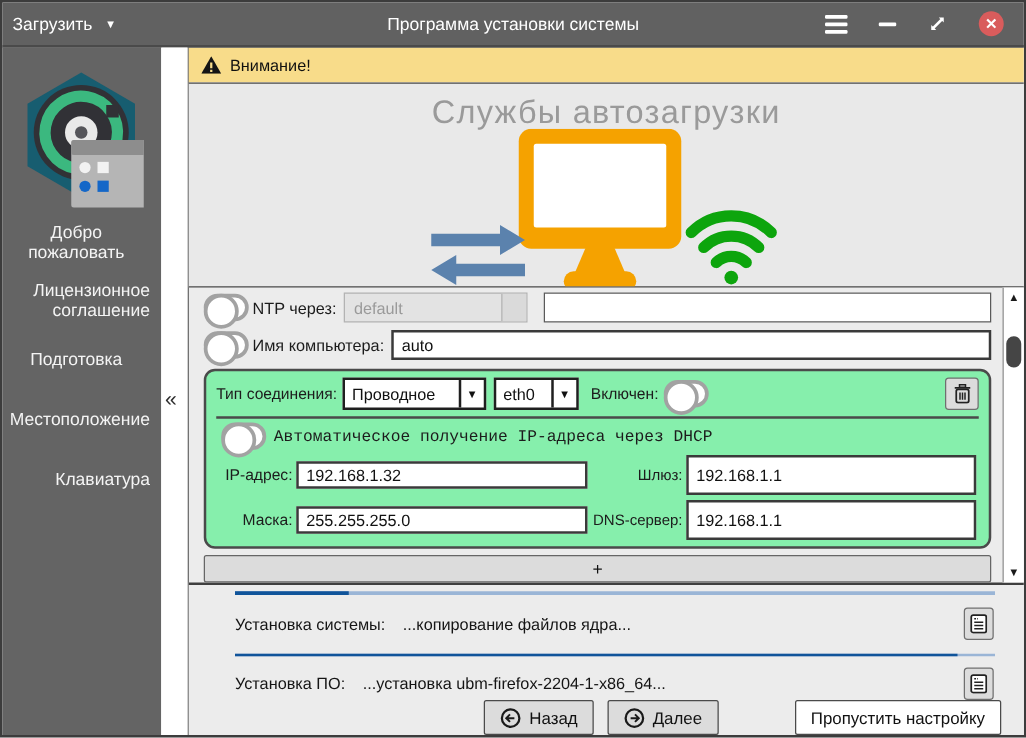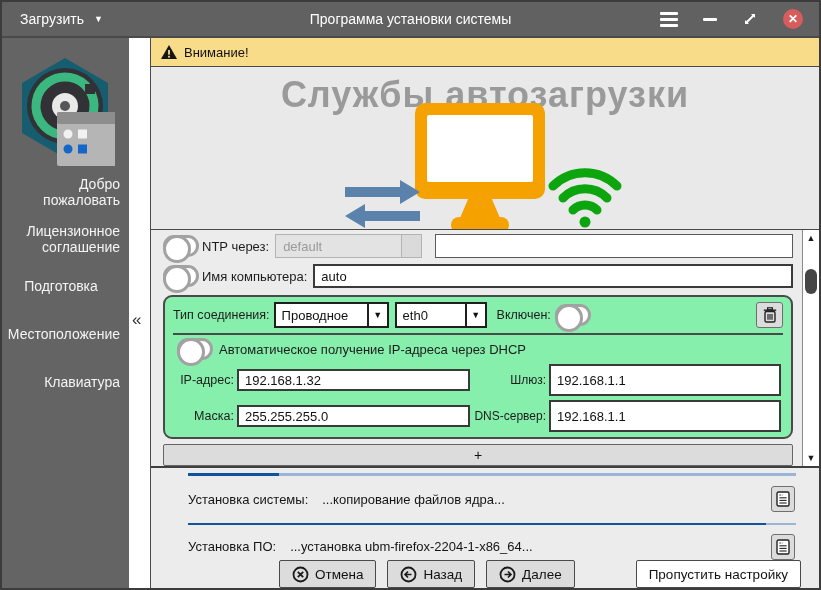--- a/index.html
+++ b/index.html
@@ -5,60 +5,60 @@
   * { box-sizing: border-box; margin: 0; padding: 0; }
   html,body { width:821px; height:590px; overflow:hidden; }
   body { font-family:"Liberation Sans", sans-serif; background:#fff; }
 
   .window { position:absolute; inset:0; width:821px; height:590px;
             border:2px solid #3c3c3c; display:flex; flex-direction:column; background:#fff; }
 
   
   .titlebar { flex:0 0 36px; background:#616161; border-bottom:2px solid #4a4a4a;
               display:flex; align-items:center; color:#fff; font-size:14px; position:relative; }
-  .tb-menu { display:flex; align-items:center; gap:10px; padding:0 14px 0 18px; cursor:pointer; }
+  .tb-menu { display:flex; align-items:center; gap:10px; padding:0 14px 0 8px; cursor:pointer; }
   .tb-caret { font-size:9px; }
   .tb-title { position:absolute; left:0; right:0; text-align:center; pointer-events:none; }
   .tb-controls { margin-left:auto; display:flex; align-items:center; gap:25px; padding-right:16px; z-index:1; }
   .hamburger { width:18px; display:flex; flex-direction:column; gap:3px; cursor:pointer; }
   .hamburger span { display:block; height:3px; background:#fff; border-radius:1px; }
   .minbar { width:14px; height:3px; background:#fff; border-radius:1px; cursor:pointer; }
   .maxicon { cursor:pointer; display:flex; }
   .closebtn { width:20px; height:20px; border-radius:50%; background:#d95c5c;
               color:#fff; font-size:12px; font-weight:bold; display:flex;
               align-items:center; justify-content:center; cursor:pointer; }
 
   
   .main { flex:1; display:flex; min-height:0; }
 
   .sidebar { flex:0 0 127px; background:#646464; display:flex; flex-direction:column; }
   .logo { margin:18px 0 0 13px; }
   .nav { margin-top:2px; }
   .nav-item { color:#f4f4f4; font-size:14px; line-height:16px; text-align:right;
               padding-right:9px; cursor:pointer; white-space:pre-line; }
-  .nav-item.m1 { margin-top:2px; }
+  .nav-item.m1 { margin-top:2px;text-align:center; }
   .nav-item.m2 { margin-top:15px; }
   .nav-item.m3 { margin-top:23px;text-align:center; }
   .nav-item.m4 { margin-top:32px; }
   .nav-item.m5 { margin-top:32px; }
 
   .gutter { flex:0 0 21px; background:#fff; position:relative; }
   .collapse { position:absolute; top:272px; left:3px; font-size:17px; color:#2e2e2e; cursor:pointer; }
 
   .content { flex:1; display:flex; flex-direction:column; min-width:0;
              border-left:1px solid #4a4a4a; background:#ececec; }
 
   
   .warning { flex:0 0 28px; background:#f8dc8a; display:flex; align-items:center;
              gap:7px; padding-left:10px; font-size:13px; color:#101010; }
 
   
   .hero { flex:0 0 164px; background:#e9e9e9; border-top:1px solid #4a4a4a;
           border-bottom:1px solid #4a4a4a; position:relative; overflow:hidden; }
-  .hero-title { text-align:center; margin-top:7px; font-size:36px; color:#9a9a9a; letter-spacing:1px;font-weight:bold; }
+  .hero-title { text-align:center; margin-top:7px; font-size:26px; color:#9a9a9a; letter-spacing:1px; }
   .hero-art { position:absolute; top:36px; left:50%; transform:translateX(-50%); }
 
   
   .scrollwrap { flex:0 0 216px; display:flex; min-width:0; }
   .form { flex:1; min-width:0; padding:4px 5px 0 10px; display:flex; flex-direction:column; }
   .frow { display:flex; align-items:center; margin-bottom:6px; }
 
   .toggle { flex:0 0 36px; width:36px; height:22px; border:3px solid #a2a2a2; border-radius:12px;
             background:#fff; position:relative; margin-left:2px; cursor:pointer; }
   .toggle::before { content:""; position:absolute; left:-3px; top:-3px; width:22px; height:22px;
@@ -80,28 +80,28 @@
   .conn { border:2px solid #4a4a4a; border-radius:9px; margin:1px 4px 0 2px;
           padding:5px 8px 5px 8px; background:#86efac; }
   .crow { display:flex; align-items:center; }
   .plabel { font-size:12.5px; color:#1c1c1c; white-space:nowrap; }
   .select { height:26px; background:#fff; border:2px solid #1f1f1f; display:flex;
             align-items:center; font-size:13px; color:#111; cursor:pointer; }
   .select .txt { flex:1; padding:0 6px; overflow:hidden; white-space:nowrap; }
   .select .dd { width:20px; align-self:stretch; border-left:2px solid #1f1f1f;
                 display:flex; align-items:center; justify-content:center; font-size:9px; }
   .sel-type { width:115px; margin-left:4px; }
-  .sel-iface { width:92px; margin-left:6px; }
+  .sel-iface { width:68px; margin-left:6px; }
   .lbl-enabled { margin-left:10px; }
   .conn .toggle { margin-left:4px; }
   .trashbtn { margin-left:auto; width:27px; height:26px; background:#dcdcdc;
               border:1px solid #6f6f6f; border-radius:3px; display:flex; align-items:center;
               justify-content:center; cursor:pointer; }
   .conn hr { border:none; border-top:2px solid #4a4a4a; margin:5px 0 0 0; }
-  .dhcp-row { margin-top:3px; }
+  .dhcp-row { margin-top:3px;font-family:Liberation Mono, monospace; }
   .dhcp-row .flabel { margin-left:6px; font-size:13px; }
   .iprow { display:flex; align-items:center; margin-top:4px; }
   .iplabel { width:61px; text-align:right; margin-right:3px; font-size:12.5px; color:#1c1c1c; }
   .iplabel2 { width:76px; text-align:right; margin-right:3px; font-size:12px; color:#1c1c1c; }
   .ip-input { width:233px; height:22px; }
   .ip-input2 { flex:1; height:32px; margin-right:2px; }
 
   .plusbtn { margin:5px 4px 0 2px; height:22px; background:#dcdcdc; border:1px solid #666;
              border-radius:2px; font-size:14px; color:#111; display:flex; align-items:center;
              justify-content:center; cursor:pointer; }
@@ -342,28 +342,20 @@
               <line x1="3.4" y1="9.4" x2="10.6" y2="9.4" stroke="#222" stroke-width="1.1"></line>
               <line x1="3.4" y1="12" x2="10.6" y2="12" stroke="#222" stroke-width="1.1"></line>
             </svg>
           </div>
         </div>
 
         <div class="btnrow">
           <button class="btn">
             <svg width="17" height="17" viewBox="0 0 17 17">
               <circle cx="8.5" cy="8.5" r="7" fill="none" stroke="#1a1a1a" stroke-width="1.8"></circle>
-              <line x1="5.8" y1="5.8" x2="11.2" y2="11.2" stroke="#1a1a1a" stroke-width="1.8"></line>
-              <line x1="11.2" y1="5.8" x2="5.8" y2="11.2" stroke="#1a1a1a" stroke-width="1.8"></line>
-            </svg>
-            <span>Отмена</span>
-          </button>
-          <button class="btn">
-            <svg width="17" height="17" viewBox="0 0 17 17">
-              <circle cx="8.5" cy="8.5" r="7" fill="none" stroke="#1a1a1a" stroke-width="1.8"></circle>
               <path d="M11.5 8.5 h-6 M8 5.5 l-3 3 3 3" fill="none" stroke="#1a1a1a" stroke-width="1.6"></path>
             </svg>
             <span>Назад</span>
           </button>
           <button class="btn">
             <svg width="17" height="17" viewBox="0 0 17 17">
               <circle cx="8.5" cy="8.5" r="7" fill="none" stroke="#1a1a1a" stroke-width="1.8"></circle>
               <path d="M5.5 8.5 h6 M9 5.5 l3 3 -3 3" fill="none" stroke="#1a1a1a" stroke-width="1.6"></path>
             </svg>
             <span>Далее</span>

